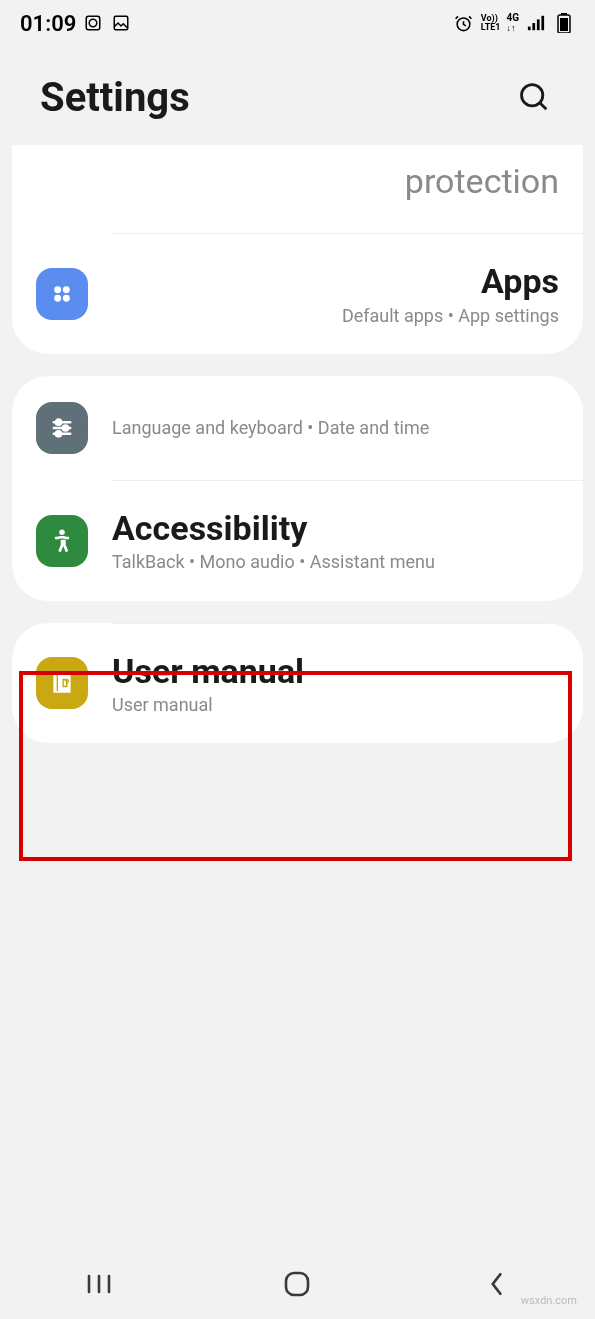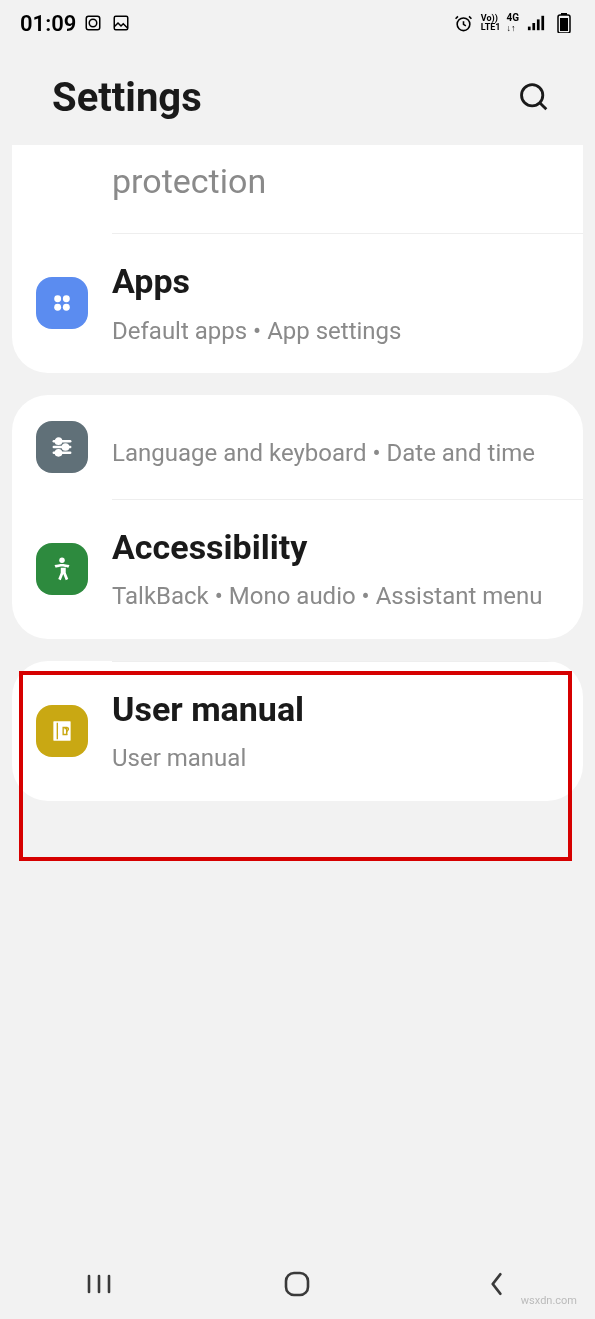--- a/index.html
+++ b/index.html
@@ -3,35 +3,35 @@
 <meta charset="utf-8">
 <style>
   * { box-sizing: border-box; margin: 0; padding: 0; }
   body { font-family: -apple-system, BlinkMacSystemFont, "Segoe UI", Roboto, sans-serif; background: #f2f2f2; width: 595px; height: 1319px; overflow: hidden; position: relative; }
   
   .status-bar { display: flex; justify-content: space-between; align-items: center; padding: 0 20px 4px 20px; height: 50px; }
   .status-left { display: flex; align-items: center; gap: 6px; font-weight: 600; font-size: 22px; }
   .status-right { display: flex; align-items: center; gap: 6px; font-size: 14px; }
   .mini-icon { width: 22px; height: 22px; display: inline-flex; align-items: center; justify-content: center; }
   
-  .header { display: flex; justify-content: space-between; align-items: center; padding: 24px 40px 24px 52px; }
+  .header { display: flex; justify-content: space-between; align-items: center; padding: 24px 40px 24px 40px; }
   .header-title { font-size: 40px; font-weight: 700; color: #1a1a1a; }
   .search-btn { width: 40px; height: 40px; display: flex; align-items: center; justify-content: center; }
   
   .content { padding: 0 12px; }
   .card { background: #fff; border-radius: 36px; margin-bottom: 22px; padding: 0; overflow: hidden; }
-  .partial-top { border-top-left-radius: 0; border-top-right-radius: 0; }
+  .partial-top { border-top-left-radius: 0; border-top-right-radius: 0; text-align: right; }
   
   .row { display: flex; align-items: center; padding: 26px 24px 26px 24px; gap: 24px; position: relative; }
   .row.truncated-top { padding-top: 10px; }
   .icon-slot { width: 52px; height: 52px; border-radius: 16px; flex-shrink: 0; display: flex; align-items: center; justify-content: center; }
   .icon-slot.blank { background: transparent; }
   .row-text { flex: 1; }
   .row-title { font-size: 34px; font-weight: 700; color: #1a1a1a; line-height: 1.25; }
-  .row-sub { font-size: 24px; color: #8a8a8a; line-height: 1.35; margin-top: 12px; }
+  .row-sub { font-size: 18px; color: #8a8a8a; line-height: 1.35; margin-top: 1px; }
   .divider { height: 1px; background: #eee; margin: 0 0 0 100px; }
   
   .badge { width: 26px; height: 26px; border-radius: 50%; background: #f36a24; color: #fff; font-size: 16px; font-weight: 700; display: flex; align-items: center; justify-content: center; margin-left: auto; flex-shrink: 0; }
   
   .highlight-box { position: absolute; border: 4px solid #d60000; pointer-events: none; z-index: 10; }
   
   .nav-bar { position: absolute; bottom: 0; left: 0; right: 0; height: 70px; display: flex; justify-content: space-around; align-items: center; background: #f2f2f2; }
   .nav-btn { width: 80px; height: 40px; display: flex; align-items: center; justify-content: center; }
   
   .watermark { position: absolute; bottom: 12px; right: 18px; font-size: 11px; color: #bbb; }

